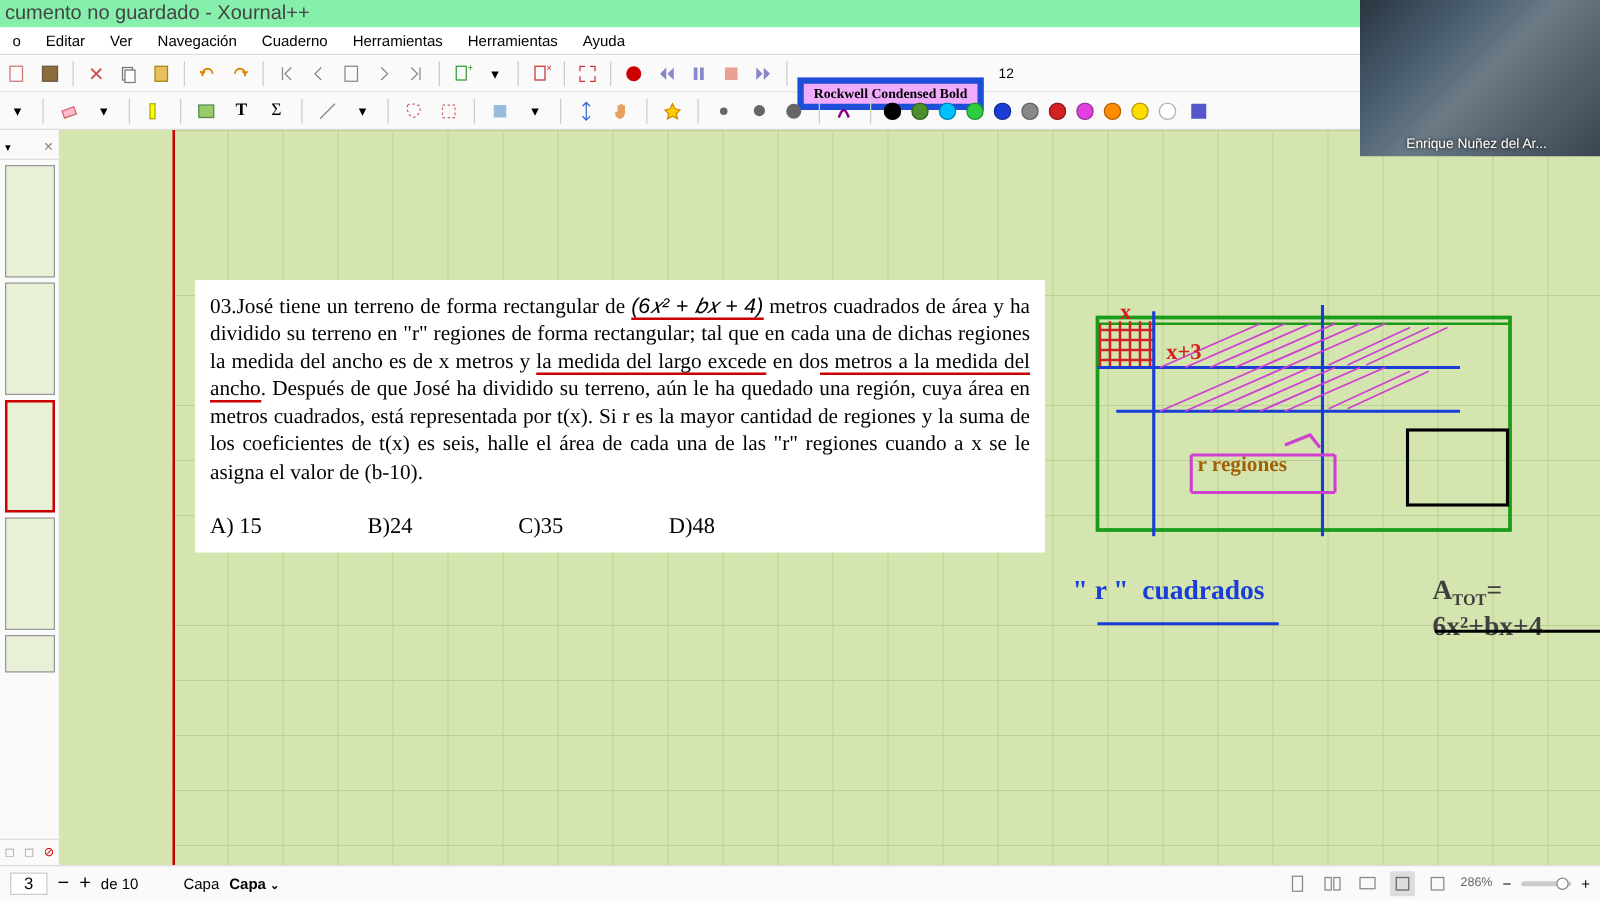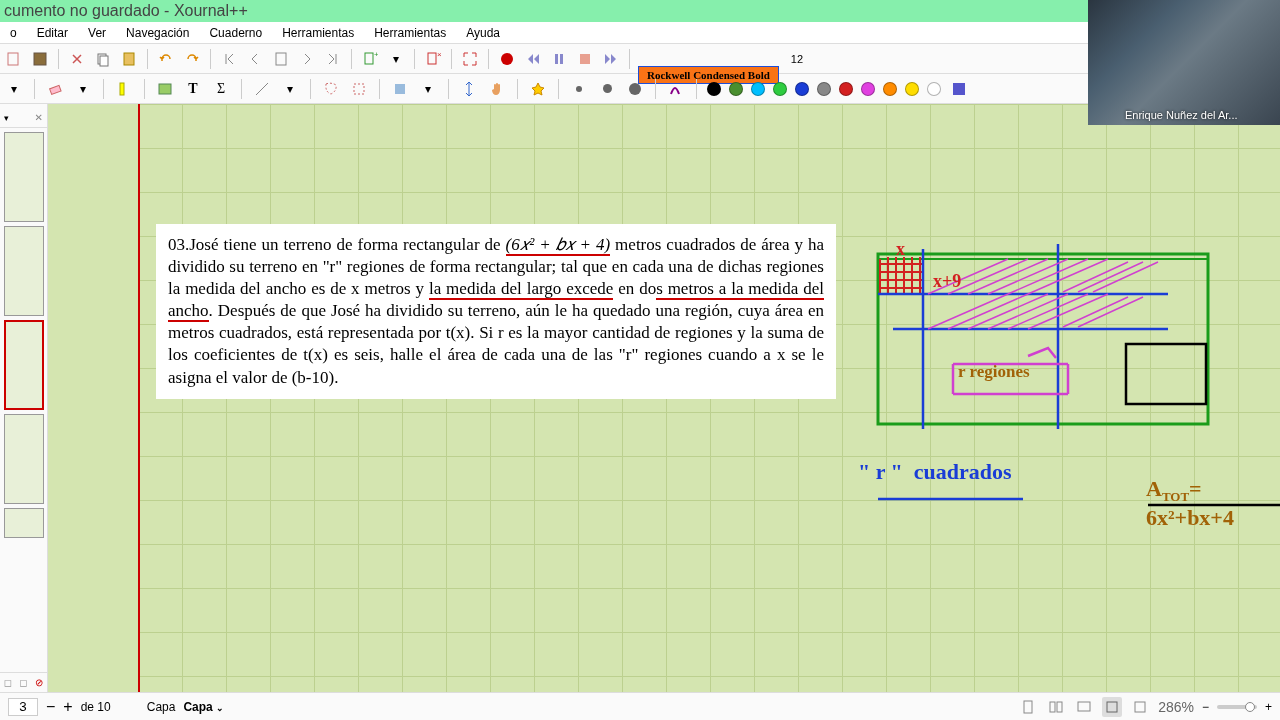--- a/index.html
+++ b/index.html
@@ -4,21 +4,21 @@
 <style>
 * { box-sizing: border-box; margin: 0; padding: 0; }
 body { font-family: sans-serif; font-size: 12px; width: 1280px; height: 720px; overflow: hidden; background: #fff; user-select: none; }
 .titlebar { height: 22px; background: #86efac; display: flex; align-items: center; padding-left: 4px; font-size: 16px; color: #444; }
 .menubar { height: 22px; background: #fff; display: flex; align-items: center; padding-left: 0; border-bottom: 1px solid #ddd; }
 .menubar span { padding: 2px 10px; font-size: 12px; }
 .toolbar { height: 30px; background: #fafafa; display: flex; align-items: center; padding: 0 4px; gap: 6px; border-bottom: 1px solid #ddd; }
 .toolbar2 { height: 30px; background: #fafafa; display: flex; align-items: center; padding: 0 4px; gap: 8px; border-bottom: 1px solid #ddd; }
 .tbtn { width: 20px; height: 20px; display: flex; align-items: center; justify-content: center; cursor: pointer; border-radius: 2px; }
 .sep { width: 1px; height: 20px; background: #ccc; margin: 0 2px; }
-.font-box { border: 1px solid #1d4ed8; padding: 2px 8px; font-family: serif; font-weight: bold; font-size: 11px; background: #f97316; margin-top: 32px; }
+.font-box { border: 5px solid #1d4ed8; padding: 2px 8px; font-family: serif; font-weight: bold; font-size: 11px; background: #f0abfc; margin-top: 32px; }
 .size-box { padding: 2px 6px; font-size: 11px; }
 .color-swatch { width: 14px; height: 14px; border-radius: 50%; cursor: pointer; border: 1px solid rgba(0,0,0,0.3); }
 .dot-sm { width: 6px; height: 6px; border-radius: 50%; background: #666; }
 .dot-md { width: 9px; height: 9px; border-radius: 50%; background: #666; }
 .dot-lg { width: 12px; height: 12px; border-radius: 50%; background: #666; }
 .body-area { display: flex; height: calc(720px - 22px - 22px - 30px - 30px - 28px); }
 .sidebar { width: 48px; background: #fafafa; border-right: 1px solid #ddd; display: flex; flex-direction: column; align-items: center; gap: 4px; padding-top: 4px; position: relative; }
 .side-tab { width: 100%; height: 20px; display: flex; align-items: center; justify-content: space-between; padding: 0 4px; border-bottom: 1px solid #ddd; }
 .close-x { font-size: 10px; color: #888; cursor: pointer; }
 .thumb { width: 40px; height: 90px; background: #e8f0d8; border: 1px solid #999; cursor: pointer; }
@@ -31,21 +31,21 @@
 .problem { position: absolute; left: 108px; top: 120px; width: 680px; background: #fff; padding: 10px 12px; font-family: 'Times New Roman', serif; font-size: 17px; text-align: justify; line-height: 1.3; }
 .problem .underline-red { border-bottom: 2px solid #c00; }
 .options { margin-top: 20px; font-size: 18px; }
 .options span { margin-right: 80px; }
 .statusbar { height: 28px; background: #fafafa; border-top: 1px solid #ddd; display: flex; align-items: center; padding: 0 8px; gap: 8px; font-size: 12px; }
 .page-input { width: 30px; height: 18px; text-align: center; border: 1px solid #ccc; }
 .status-right { margin-left: auto; display: flex; align-items: center; gap: 8px; }
 .zoom-slider { width: 40px; height: 4px; background: #ccc; border-radius: 2px; position: relative; }
 .video-thumb { position: absolute; right: 0; top: 0; width: 192px; height: 125px; background: linear-gradient(135deg, #2a3540 0%, #4a5f70 30%, #6b7a85 50%, #3a4550 100%); z-index: 100; }
 .video-name { position: absolute; bottom: 4px; left: 4px; color: #fff; font-size: 11px; text-shadow: 0 0 3px #000; margin-left: 33px; }
-.formula { font-family: Liberation Serif, serif; font-style: italic; margin-top: 40px; }
+.formula { font-family: Liberation Sans, sans-serif; font-style: italic; margin-top: 40px; }
 svg.ink { position: absolute; overflow: visible; pointer-events: none; }
 .hw { font-family: 'Comic Sans MS', cursive; font-weight: bold; }
 </style>
 </head>
 <body>
 
 <div class="titlebar">
   <span>cumento no guardado - Xournal++</span>
 </div>
 
@@ -297,20 +297,26 @@
       <span style="font-size:10px;color:#c00">⊘</span>
     </div>
   </div>
 
   <div class="canvas">
     <div class="grid"></div>
     <div class="page-edge"></div>
 
     <div class="problem">
       <span>03.José tiene un terreno de forma rectangular de </span><span class="formula" style="border-bottom:2px solid #c00">(6𝑥² + 𝑏𝑥 + 4)</span><span> metros cuadrados de área y ha dividido su terreno en "r" regiones de forma rectangular; tal que en cada una de dichas regiones la medida del ancho es de x metros y </span><span class="underline-red">la medida del largo excede</span><span> en do</span><span class="underline-red">s metros a la medida del ancho</span><span>. Después de que José ha dividido su terreno, aún le ha quedado una región, cuya área en metros cuadrados, está representada por t(x). Si r es la mayor cantidad de regiones y la suma de los coeficientes de t(x) es seis, halle el área de cada una de las "r" regiones cuando a x se le asigna el valor de (b-10).</span>
+      <div class="options">
+        <span>A)   15</span>
+        <span>B)24</span>
+        <span>C)35</span>
+        <span>D)48</span>
+      </div>
     </div>
 
     <svg class="ink" style="left:820px; top:130px; width:360px; height:200px">
 
       <rect x="10" y="20" width="330" height="170" fill="none" stroke="#1a9c1a" stroke-width="3"></rect>
       <line x1="10" y1="25" x2="340" y2="25" stroke="#1a9c1a" stroke-width="2"></line>
 
       <g stroke="#d32020" stroke-width="2">
         <line x1="12" y1="25" x2="12" y2="60"></line>
           <line x1="20" y1="23" x2="20" y2="60"></line>
@@ -355,31 +361,31 @@
         <line x1="85" y1="130" x2="200" y2="130"></line>
         <line x1="85" y1="160" x2="200" y2="160"></line>
         <line x1="85" y1="130" x2="85" y2="160"></line>
         <line x1="200" y1="130" x2="200" y2="160"></line>
         <path d="M160 122 l20 -8 l8 10"></path>
       </g>
 
       <rect x="258" y="110" width="80" height="60" fill="none" stroke="#000" stroke-width="2.5"></rect>
     </svg>
     <div class="hw" style="position:absolute; left:848px; top:135px; color:#d32020; font-size:18px">x</div>
-    <div class="hw" style="position:absolute; left:885px; top:167px; color:#d32020; font-size:18px">x+9</div>
+    <div class="hw" style="position:absolute; left:885px; top:167px; color:#d32020; font-size:18px">x+3</div>
     <div class="hw" style="position:absolute; left:910px; top:258px; color:#a16207; font-size:17px">r regiones</div>
 
     <div class="hw" style="position:absolute; left:810px; top:355px; color:#1a3dd6; font-size:22px">
       <span>" r "</span>&nbsp;&nbsp;<span>cuadrados</span>
     </div>
     <svg class="ink" style="left:830px; top:392px; width:150px; height:10px">
         <line x1="0" y1="3" x2="145" y2="3" stroke="#1a3dd6" stroke-width="2.5"></line>
       </svg>
 
-    <div class="hw" style="position:absolute; left:1098px; top:372px; color:#a16207; font-size:22px">
+    <div class="hw" style="position:absolute; left:1098px; top:355px; color:#404040; font-size:22px">
       <span>A</span><sub style="font-size:13px">TOT</sub><span>= 6x²+bx+4</span>
     </div>
     <svg class="ink" style="left:1100px; top:398px; width:180px; height:10px">
         <line x1="0" y1="3" x2="180" y2="3" stroke="#000" stroke-width="2.5"></line>
       </svg>
 
   </div>
 </div>
 
 <div class="statusbar">
@@ -410,21 +416,21 @@
     <div class="tbtn" style="background:#ddd">
         <svg width="16" height="16">
           <rect x="3" y="3" width="10" height="10" fill="none" stroke="#666"></rect>
         </svg>
       </div>
     <div class="tbtn">
         <svg width="16" height="16">
           <rect x="3" y="3" width="10" height="10" fill="none" stroke="#888"></rect>
         </svg>
       </div>
-    <span style="font-size:14px;color:#666">286%</span>
+    <span style="font-size:10px;color:#666">286%</span>
     <span style="cursor:pointer">−</span>
     <div class="zoom-slider">
         <div style="position:absolute;right:2px;top:-3px;width:10px;height:10px;border-radius:50%;background:#fff;border:1px solid #888"></div>
       </div>
     <span style="cursor:pointer">+</span>
   </div>
 </div>
 
 <div class="video-thumb">
   <div class="video-name">Enrique Nuñez del Ar...</div>

